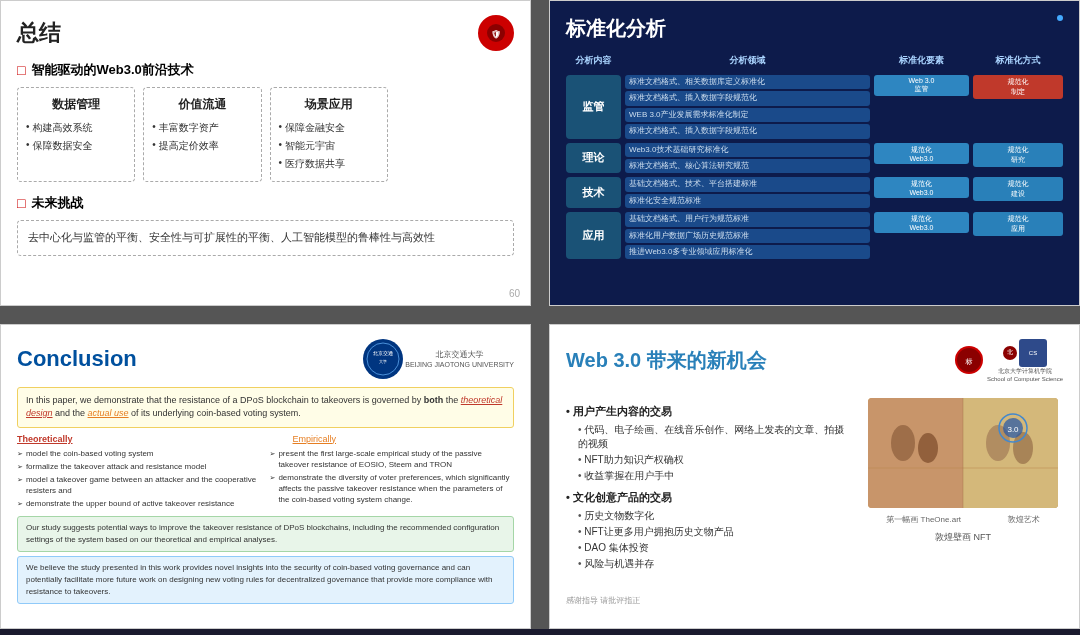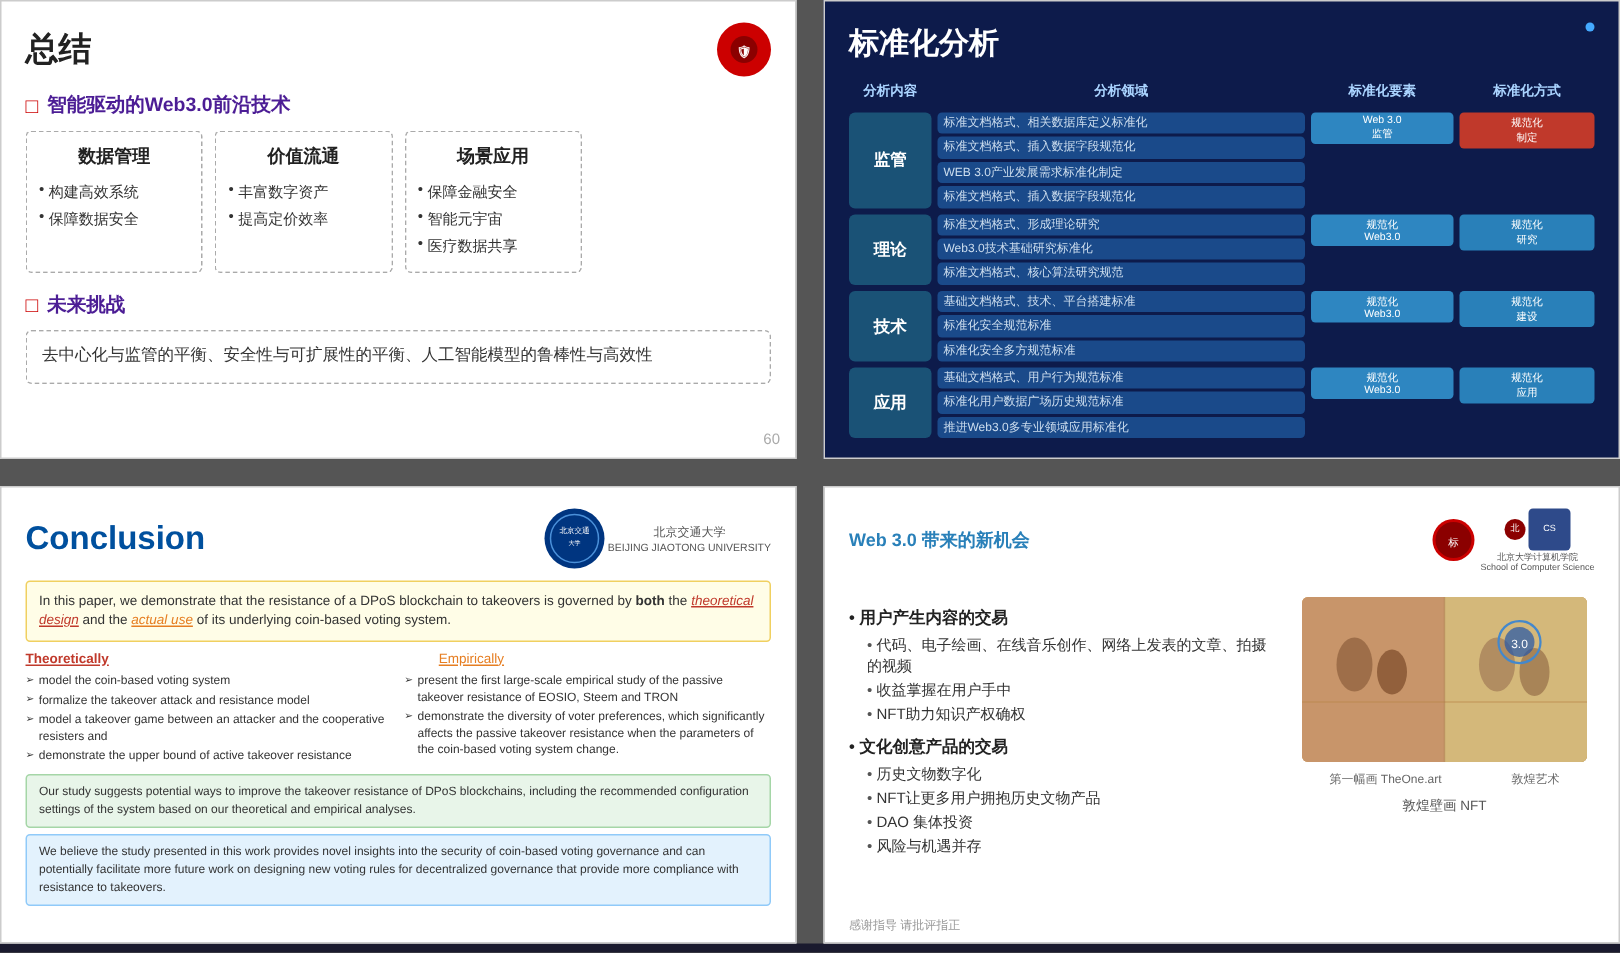--- a/index.html
+++ b/index.html
@@ -43,21 +43,21 @@
       height: 36px;
       border-radius: 50%;
       background: #c00;
       display: flex;
       align-items: center;
       justify-content: center;
       color: white;
       font-size: 10px;
     }
     .red-block-title {
-      color: #4c1d95;
+      color: #000000;
       font-size: 13px;
       font-weight: bold;
       display: flex;
       align-items: center;
       gap: 6px;
       margin-bottom: 8px;
     }
     .red-block-title::before {
       content: '□';
       color: #c00;
@@ -341,21 +341,21 @@
       background: #fff;
       padding: 14px 16px;
     }
     .web3-header {
       display: flex;
       align-items: center;
       justify-content: space-between;
       margin-bottom: 10px;
     }
     .web3-title {
-      font-size: 12px;
+      font-size: 20px;
       font-weight: bold;
       color: #222;
     }
     .web3-title .web3-highlight {
       color: #2980b9;
     }
     .web3-logos {
       display: flex;
       align-items: center;
       gap: 4px;
@@ -444,21 +444,21 @@
       font-size: 8px;
       color: #666;
     }
     .art-caption {
       font-size: 9px;
       color: #555;
       text-align: center;
     }
     .footer-text {
       position: absolute;
-      bottom: 6px;
+      bottom: 22px;
       left: 16px;
       font-size: 8px;
       color: #999;
     }
 
     
     .panel-summary, .panel-standard, .panel-conclusion, .panel-web3 {
       border: 1px solid #ccc;
     }
   </style>
@@ -538,38 +538,36 @@
         <div class="std-tag">Web 3.0<br>监管</div>
       </div>
       <div style="display:flex;flex-direction:column;gap:2px;">
         <div class="std-action">规范化<br>制定</div>
       </div>
     </div>
 
     <div style="display:grid; grid-template-columns: 55px 1fr 95px 90px; gap:4px; margin-bottom:4px;">
       <div class="std-row-label">理论</div>
       <div class="std-items">
-        <div class="std-item">标准文档格式、形成理论研究</div>
         <div class="std-item">Web3.0技术基础研究标准化</div>
         <div class="std-item">标准文档格式、核心算法研究规范</div>
       </div>
       <div style="display:flex;flex-direction:column;gap:2px;">
         <div class="std-tag">规范化<br>Web3.0</div>
       </div>
       <div style="display:flex;flex-direction:column;gap:2px;">
         <div class="std-action2">规范化<br>研究</div>
       </div>
     </div>
 
     <div style="display:grid; grid-template-columns: 55px 1fr 95px 90px; gap:4px; margin-bottom:4px;">
       <div class="std-row-label">技术</div>
       <div class="std-items">
         <div class="std-item">基础文档格式、技术、平台搭建标准</div>
         <div class="std-item">标准化安全规范标准</div>
-        <div class="std-item">标准化安全多方规范标准</div>
       </div>
       <div style="display:flex;flex-direction:column;gap:2px;">
         <div class="std-tag">规范化<br>Web3.0</div>
       </div>
       <div style="display:flex;flex-direction:column;gap:2px;">
         <div class="std-action2">规范化<br>建设</div>
       </div>
     </div>
 
     <div style="display:grid; grid-template-columns: 55px 1fr 95px 90px; gap:4px;">
@@ -656,22 +654,22 @@
           <div style="font-size:6px;color:#555;text-align:center;">北京大学计算机学院<br>School of Computer Science</div>
         </div>
       </div>
     </div>
 
     <div class="web3-body">
       <div class="web3-text">
 
         <div class="section-title">用户产生内容的交易</div>
         <div class="sub-item">代码、电子绘画、在线音乐创作、网络上发表的文章、拍摄的视频</div>
+        <div class="sub-item">NFT助力知识产权确权</div>
         <div class="sub-item">收益掌握在用户手中</div>
-        <div class="sub-item">NFT助力知识产权确权</div>
 
         <div class="section-title">文化创意产品的交易</div>
         <div class="sub-item">历史文物数字化</div>
         <div class="sub-item">NFT让更多用户拥抱历史文物产品</div>
 
         <div class="sub-item">DAO 集体投资</div>
         <div class="sub-item">风险与机遇并存</div>
       </div>
 
       <div class="web3-image-area">

